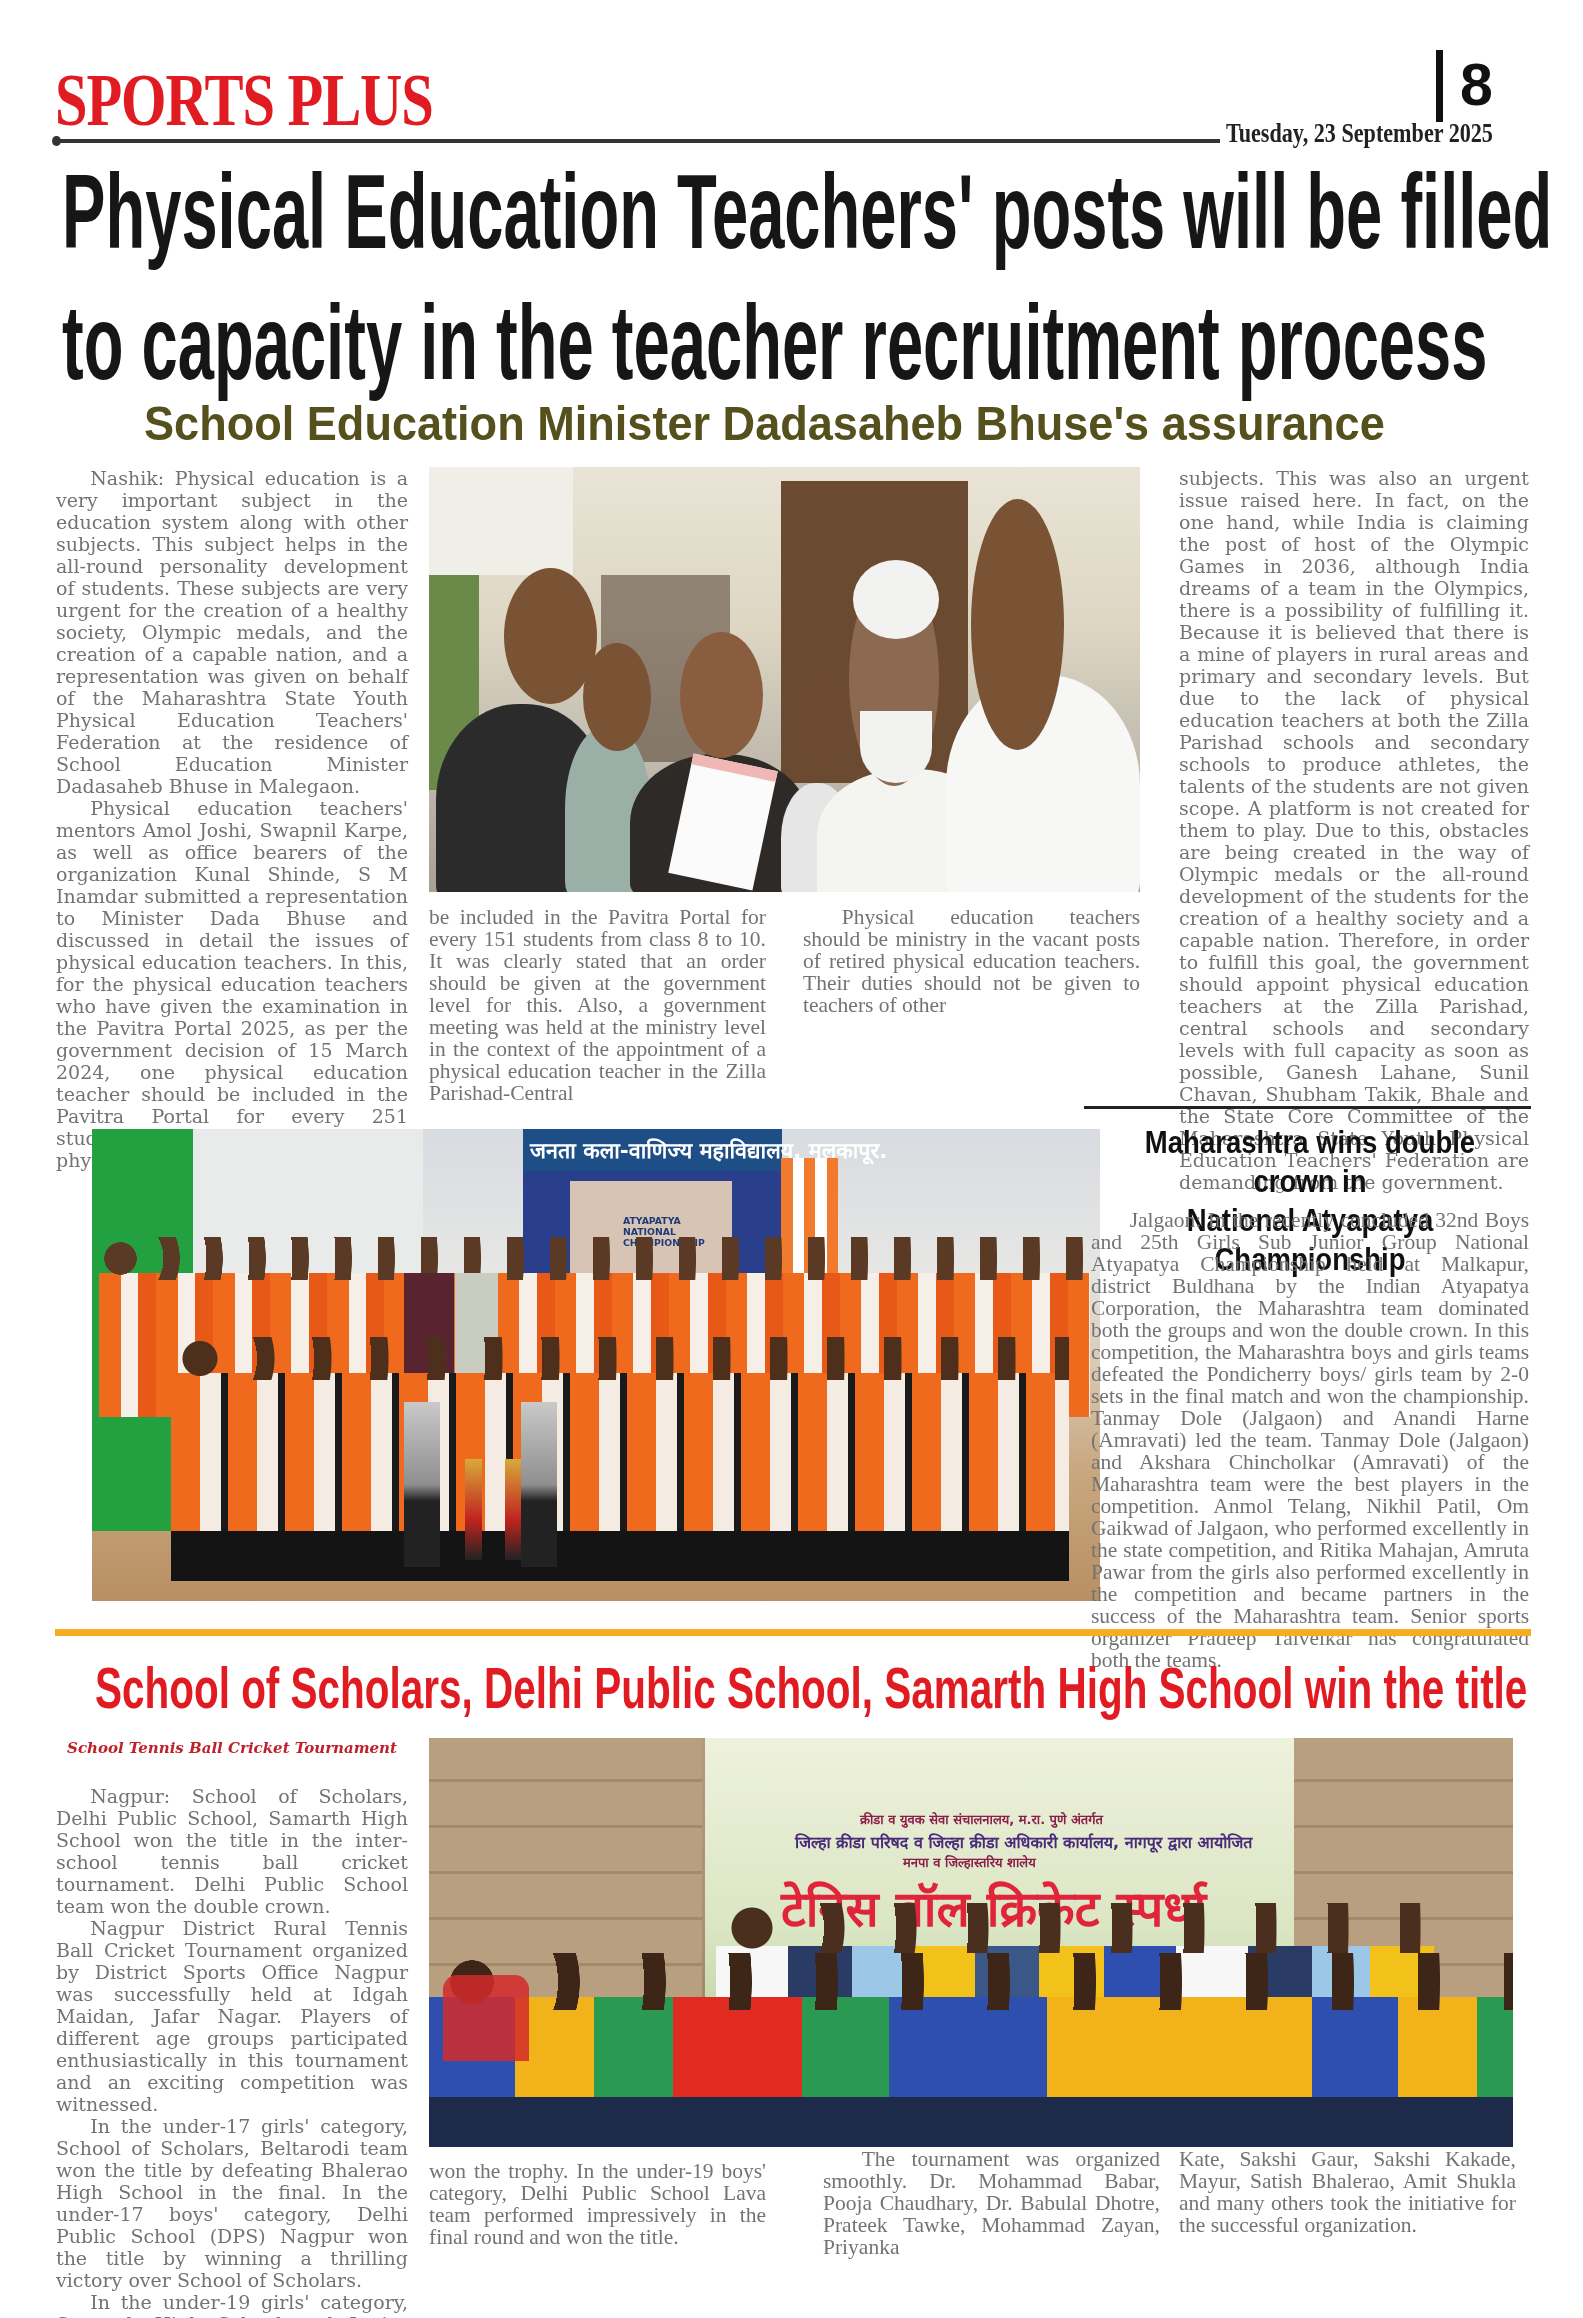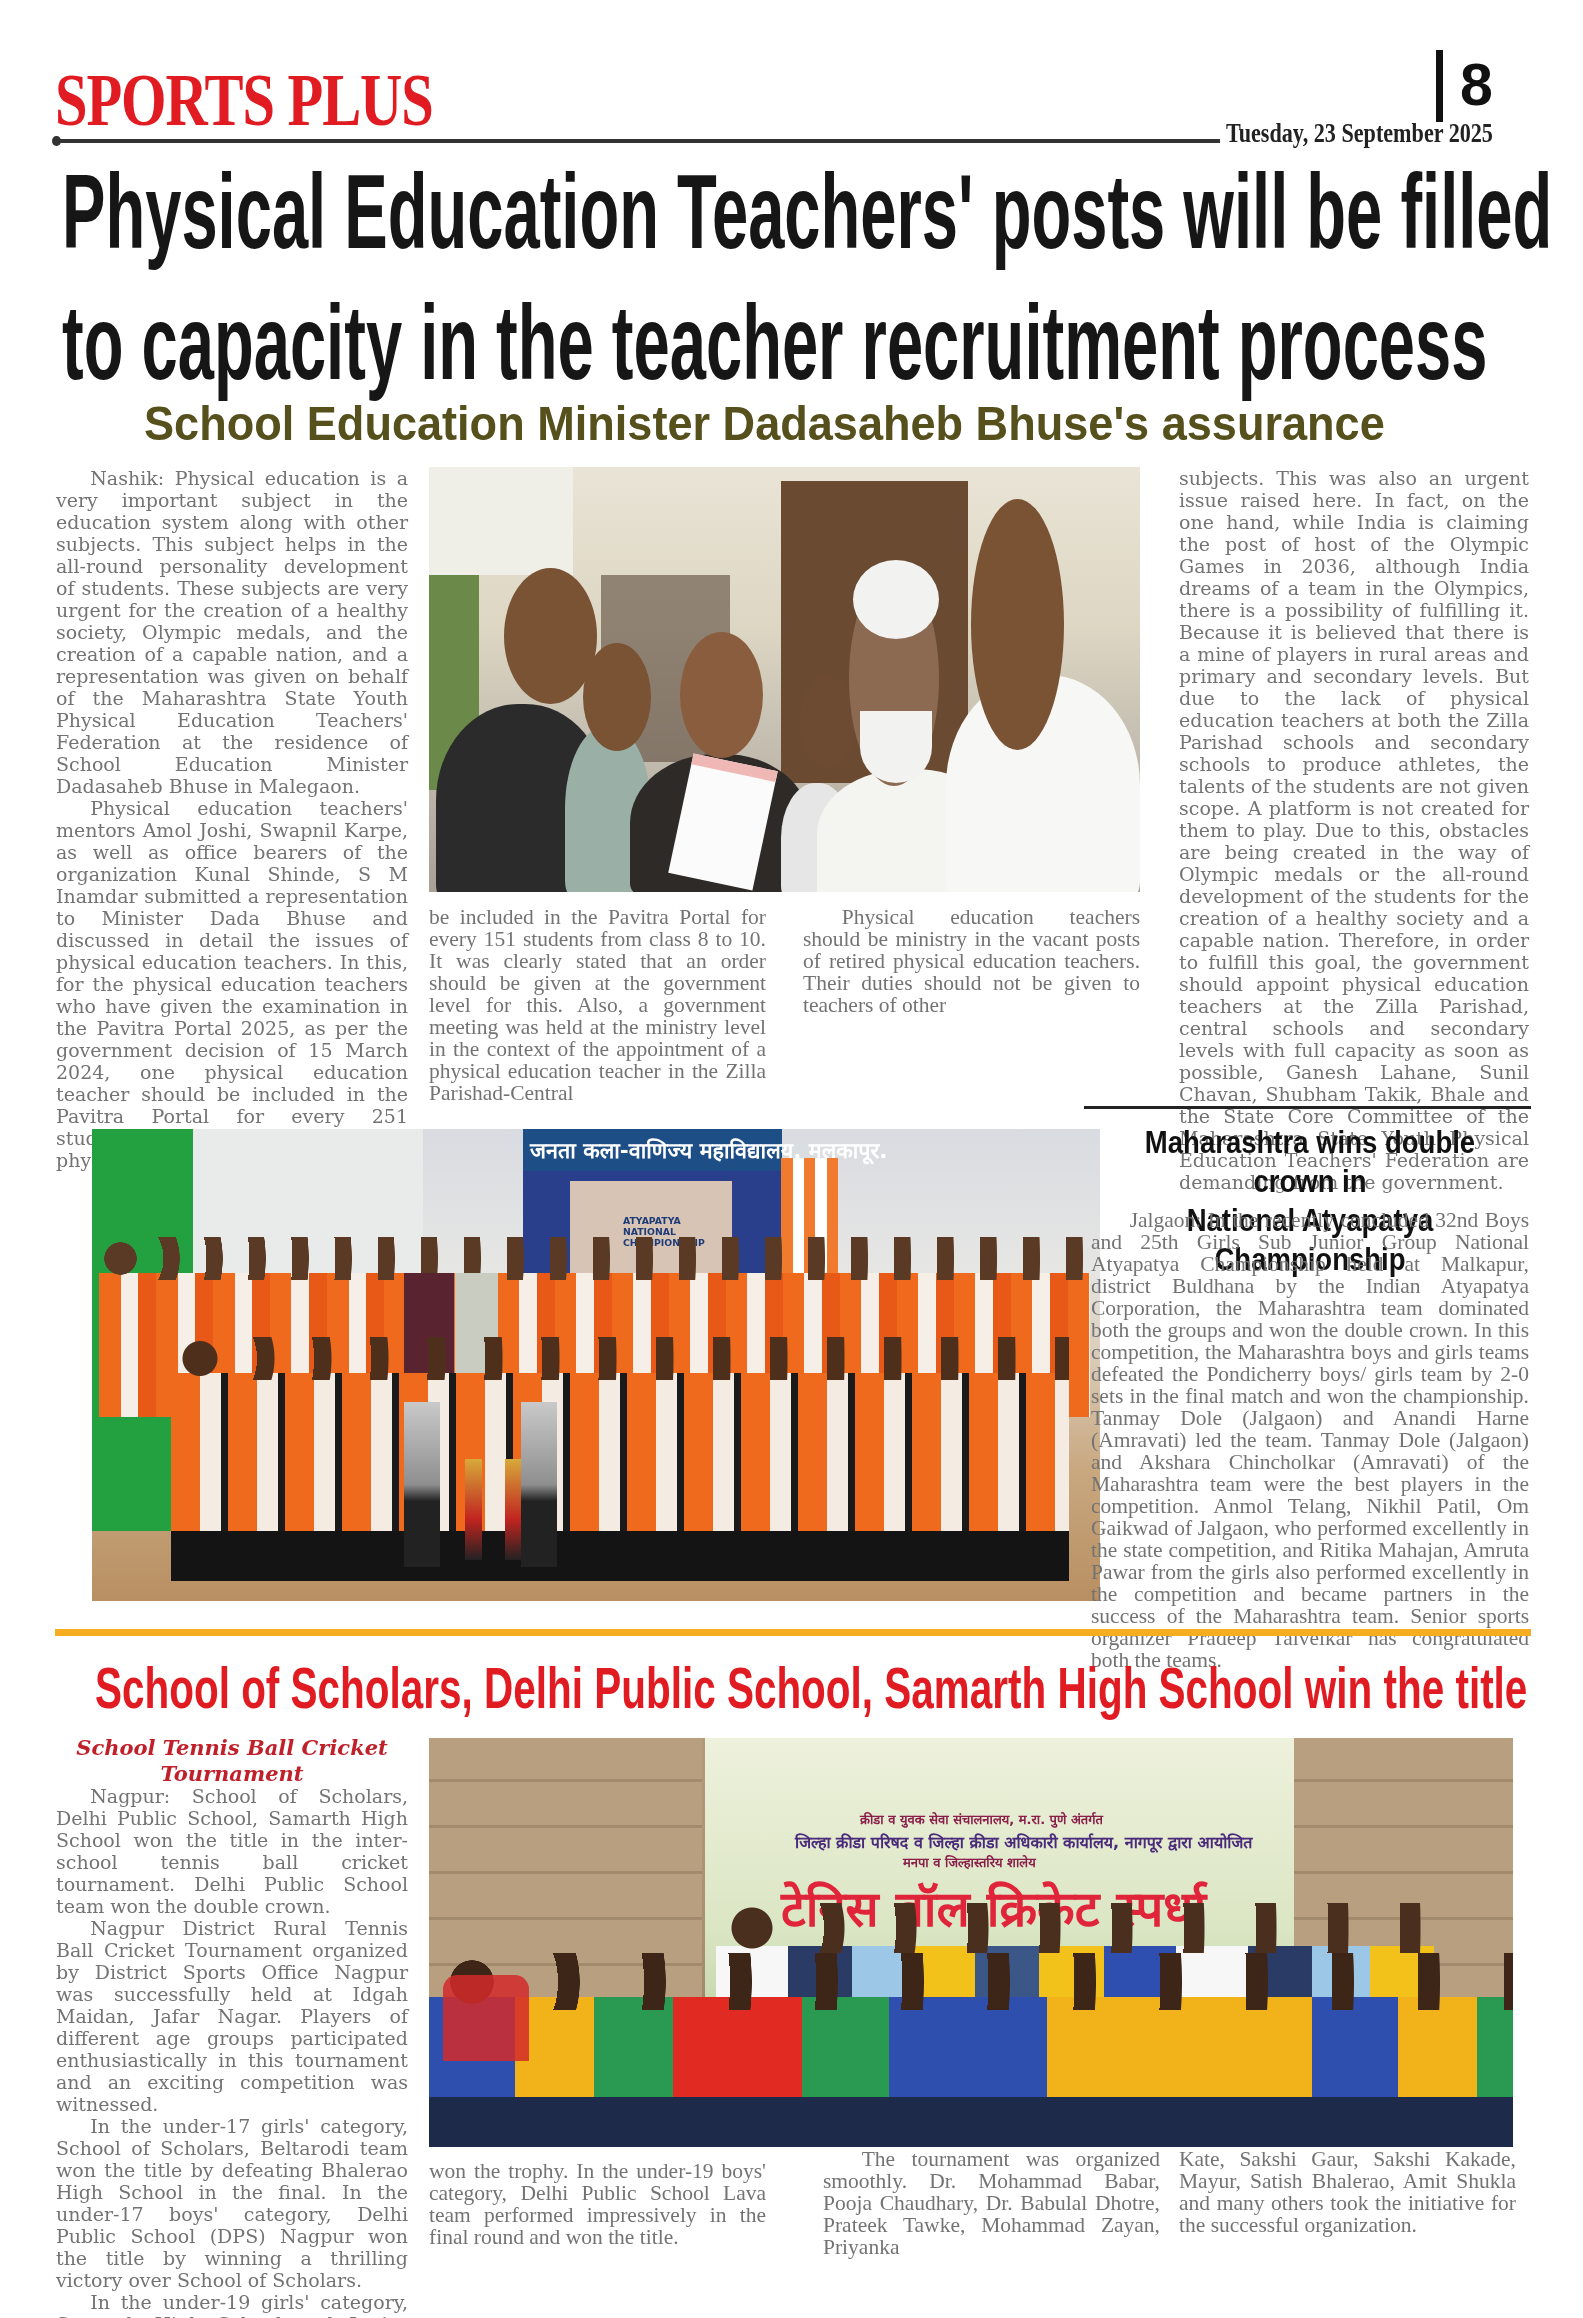--- a/index.html
+++ b/index.html
@@ -39,21 +39,21 @@
 
   
   .divider-dark { position: absolute; left: 1084px; top: 1106px; width: 447px; height: 2.9px; background: #222; }
   .divider-orange { position: absolute; left: 55px; top: 1629px; width: 1476px; height: 6.5px; background: #f6ad22; }
 
   
   .a2-head { position: absolute; left: 1091px; top: 1123px; width: 438px; text-align: center; font-family: "Liberation Sans", sans-serif; font-weight: bold; font-size: 32px; line-height: 39px; color: #111; transform: scaleX(0.86); transform-origin: center top; }
 
   
   .a3-head { position: absolute; left: 95px; top: 1660px; font-family: "Liberation Sans", sans-serif; font-weight: bold; font-size: 57px; color: #e11b22; white-space: nowrap; line-height: 1; transform: scaleX(0.71); transform-origin: left top; }
-  .kicker { position: absolute; left: 56px; top: 1735px; width: 352px; text-align: center; font-family: "DejaVu Serif", serif; font-weight: bold; font-style: italic; font-size: 21px; line-height: 26px; color: #c0202a; }
+  .kicker { position: absolute; left: 56px; top: 1735px; width: 352px; text-align: center; font-family: "DejaVu Serif", serif; font-weight: bold; font-style: italic; font-size: 15px; line-height: 26px; color: #c0202a; }
 </style>
 </head>
 <body>
 
 <div class="masthead-title">SPORTS PLUS</div>
 <div class="page-bar"></div>
 <div class="page-num">8</div>
 <div class="date">Tuesday, 23 September 2025</div>
 <div class="rule-dot"></div>
 <div class="rule-line"></div>

